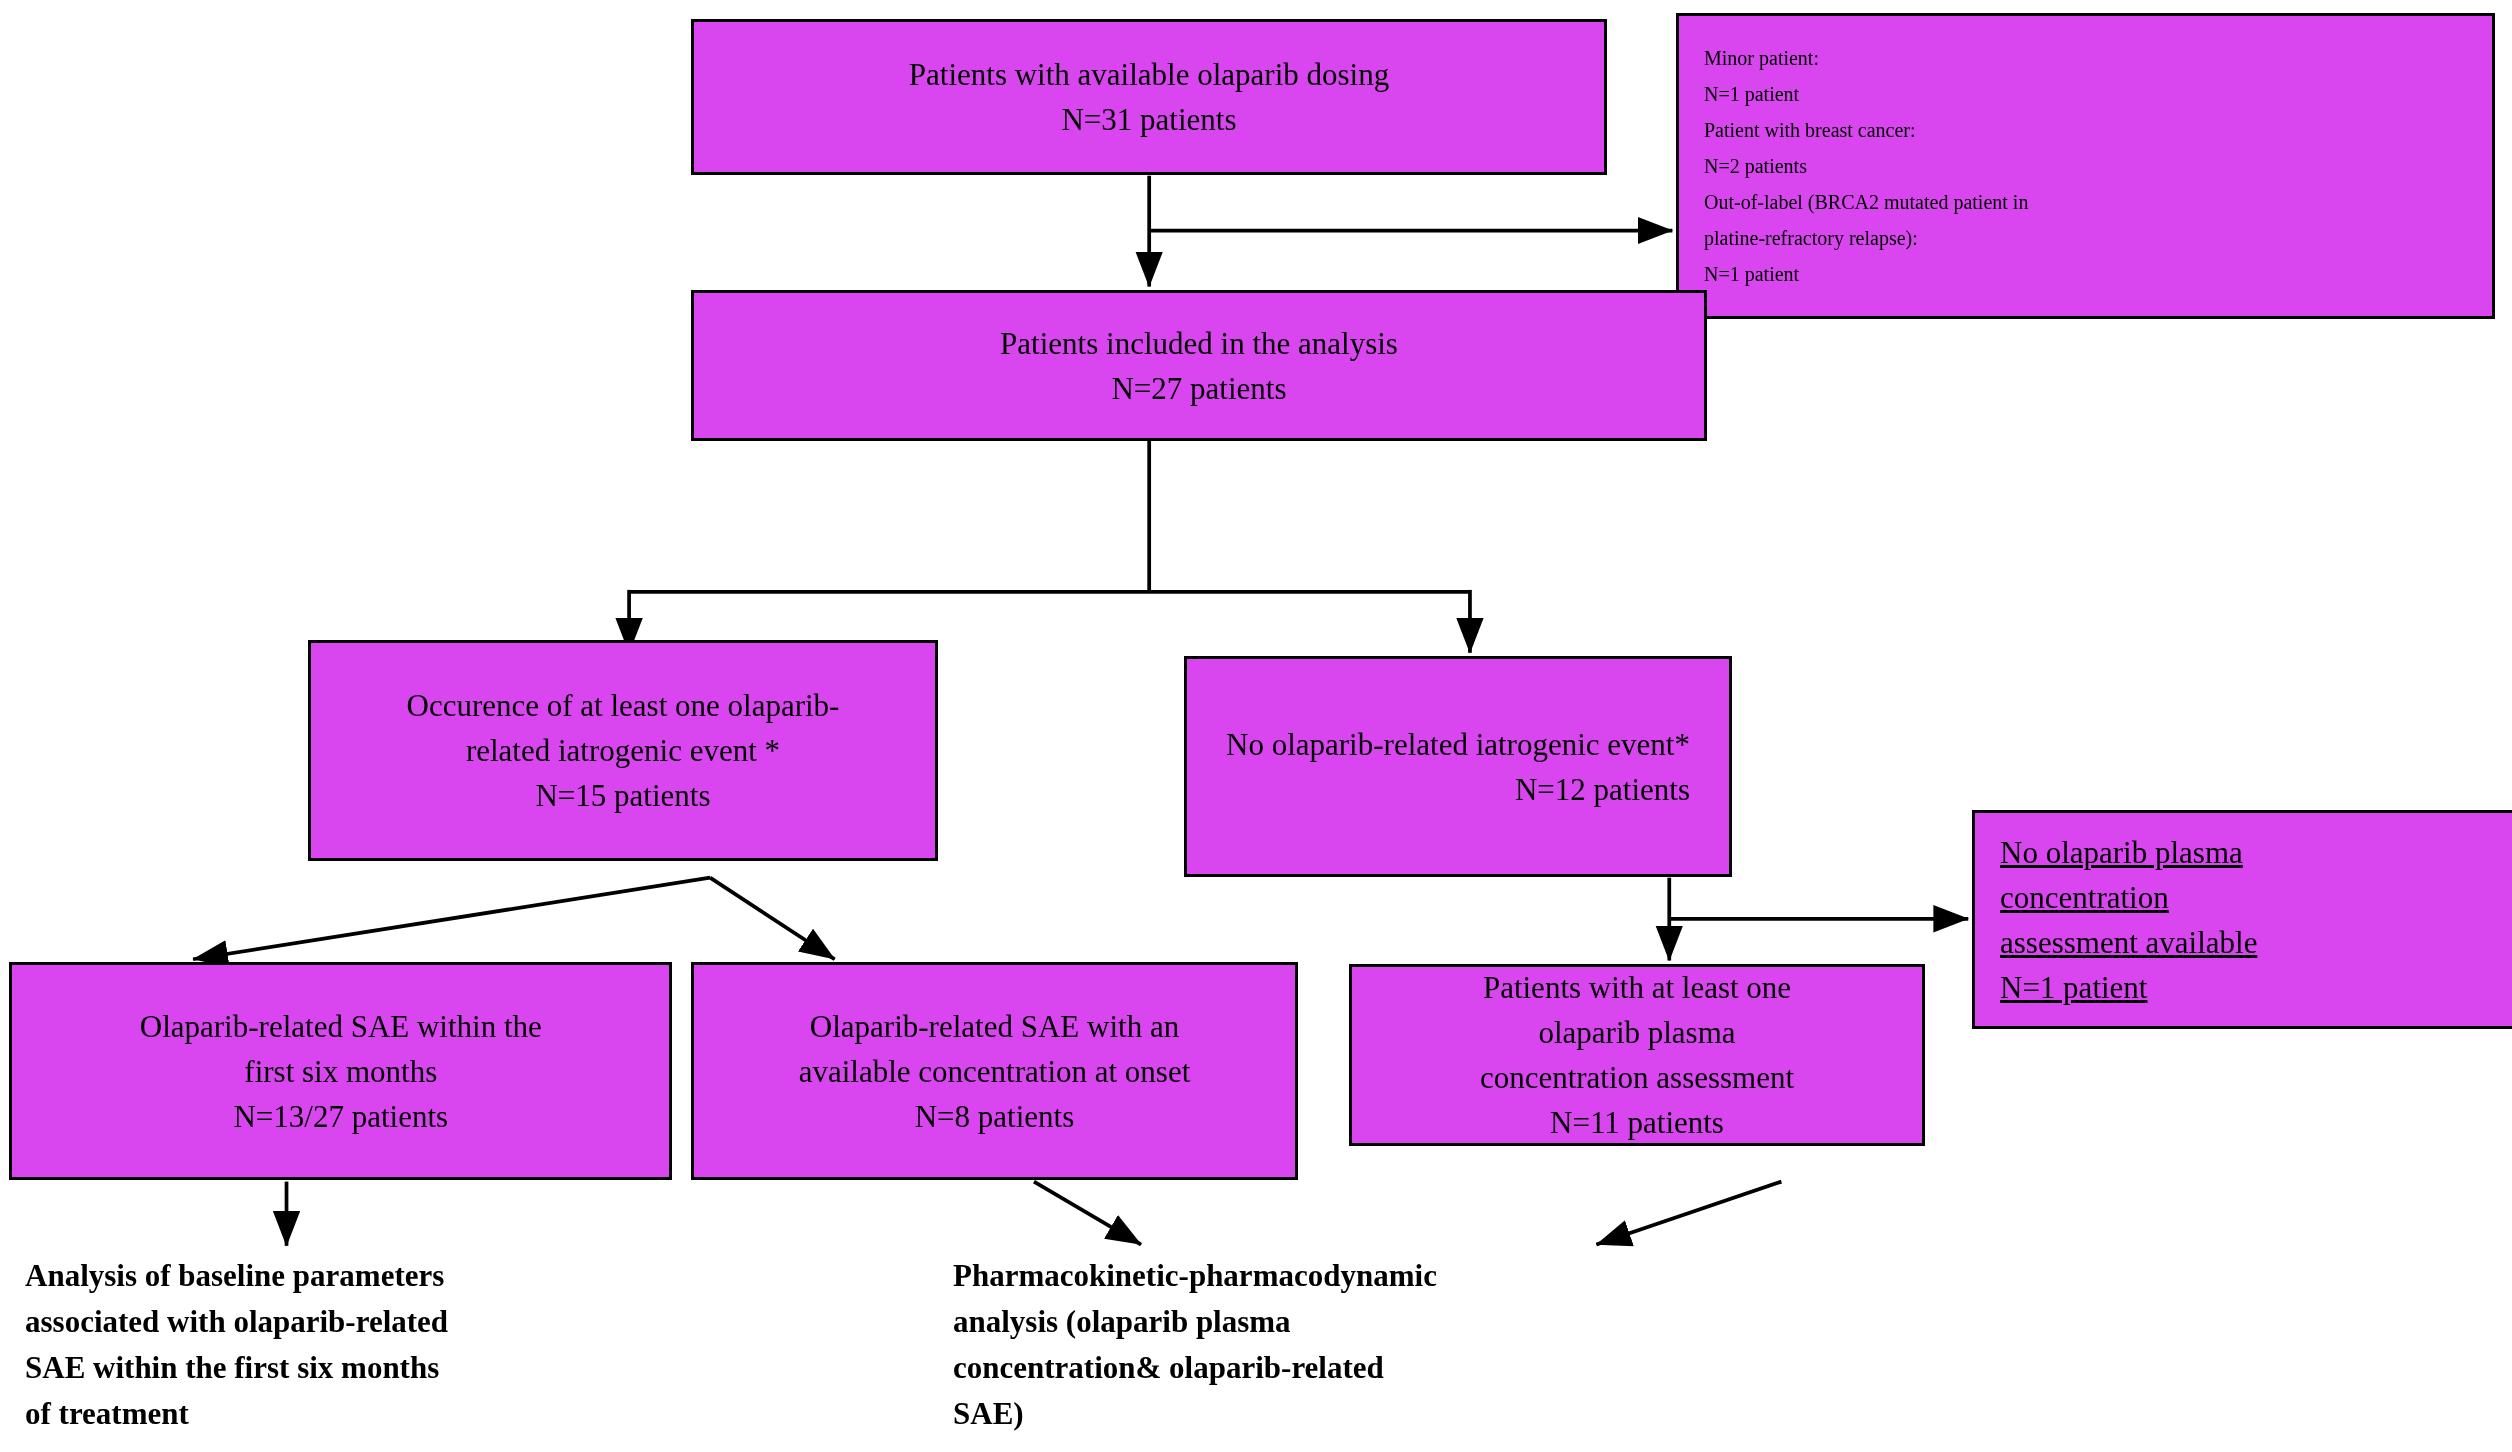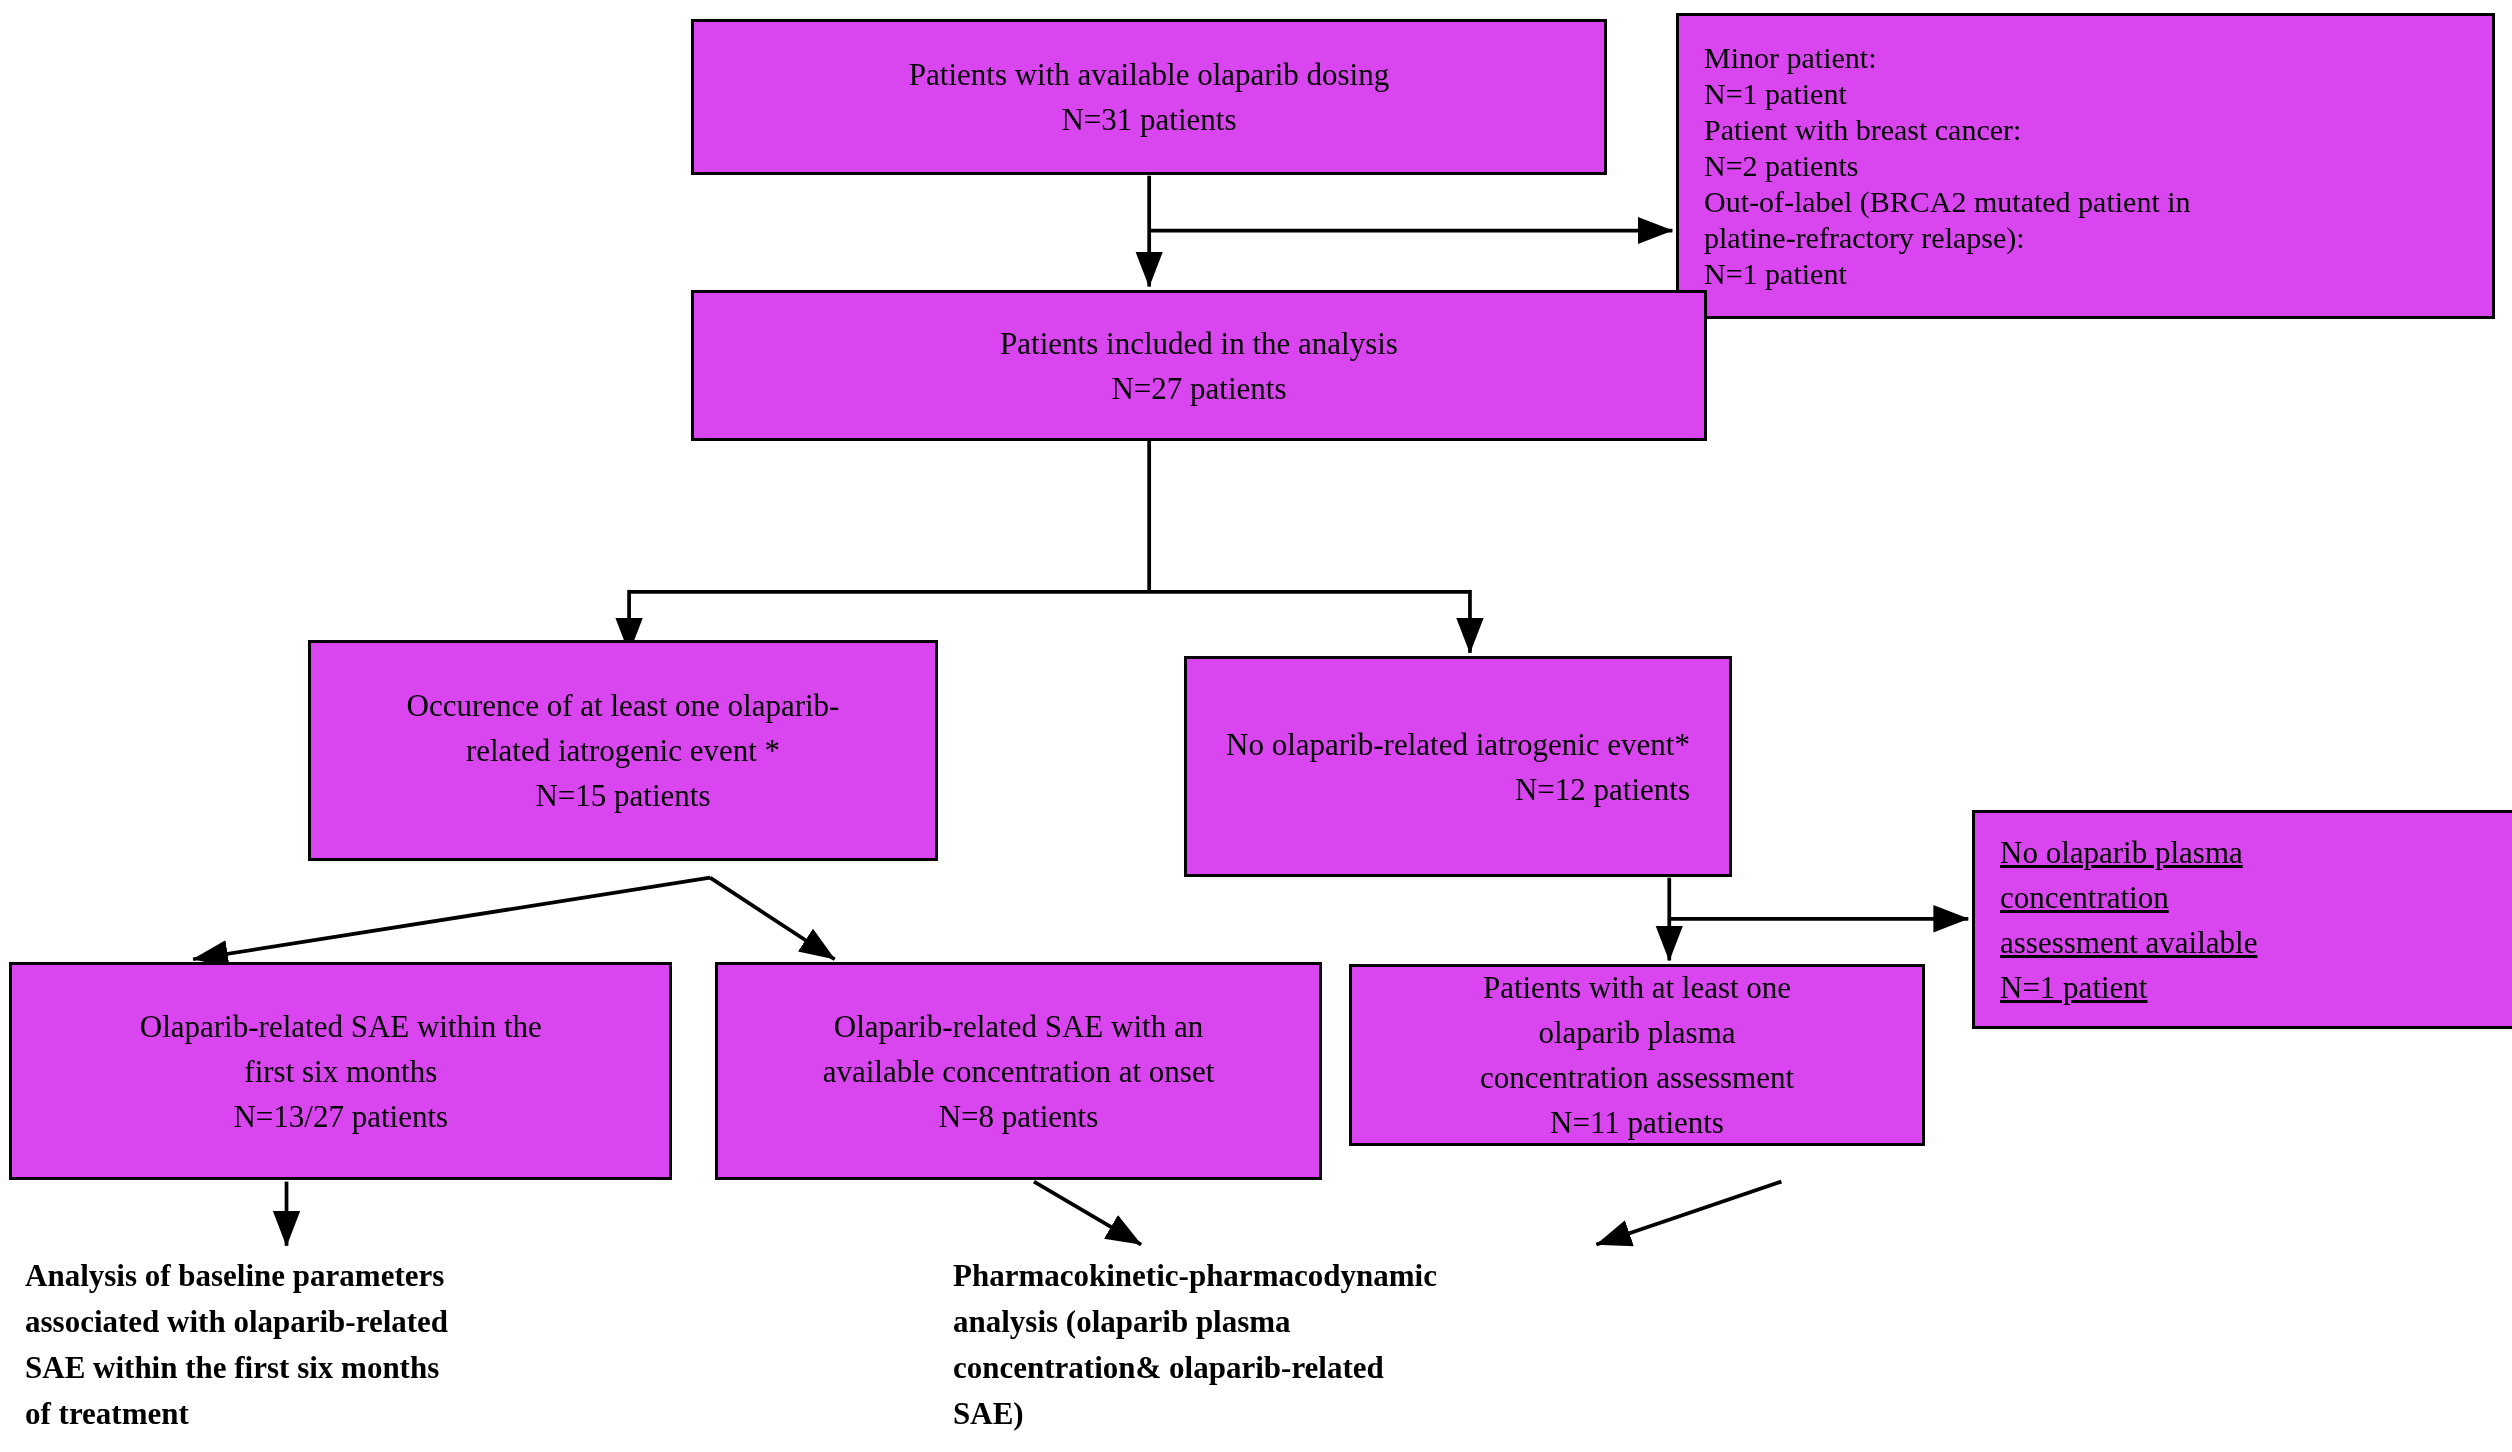--- a/index.html
+++ b/index.html
@@ -37,38 +37,38 @@
   .node span {
     white-space: pre;
     display: block;
   }
   .node.center { text-align: center; }
   .node.leftalign {
     justify-content: flex-start;
     text-align: left;
   }
   .node.leftalign span { padding-left: 25px; }
-  #b2 { font-size: 30px; line-height: 36px; }
+  #b2 { font-size: 20px; line-height: 36px; }
   .outcome {
     position: absolute;
     font-weight: bold;
     font-size: 31px;
     line-height: 46px;
     text-align: left;
   }
   .outcome span { white-space: pre; display: block; }
 
   #b1 { left: 691px; top: 18.7px;   width: 916px; height: 156px; }
   #b2 { left: 1676px; top: 12.5px;   width: 819px; height: 306px; }
   #b3 { left: 691px; top: 290px;  width: 1016px; height: 151px; }
   #b4 { left: 308px;  top: 640px; width: 630px; height: 221px; }
   #b5 { left: 1184px; top: 656px; width: 548px;  height: 221px; text-align: right; }
   #b6 { left: 1972px; top: 810px; width: 580px;  height: 219px; text-decoration: underline; }
   #b7 { left: 9.3px;   top: 962px; width: 663px; height: 218px; }
-  #b8 { left: 691px; top: 962px; width: 607px;  height: 218px; margin-left: 24px; }
+  #b8 { left: 691px; top: 962px; width: 607px;  height: 218px; }
   #b9 { left: 1349px; top: 964px; width: 576px;  height: 182px; }
   #out1 { left: 25px;   top: 1253px; width: 723px; }
   #out2 { left: 953px; top: 1253px; width: 766px; }
 </style>
 </head>
 <body>
 
 <div class="canvas">
 
   <svg class="connectors" width="2512" height="1452" viewBox="0 0 4033 2331">

